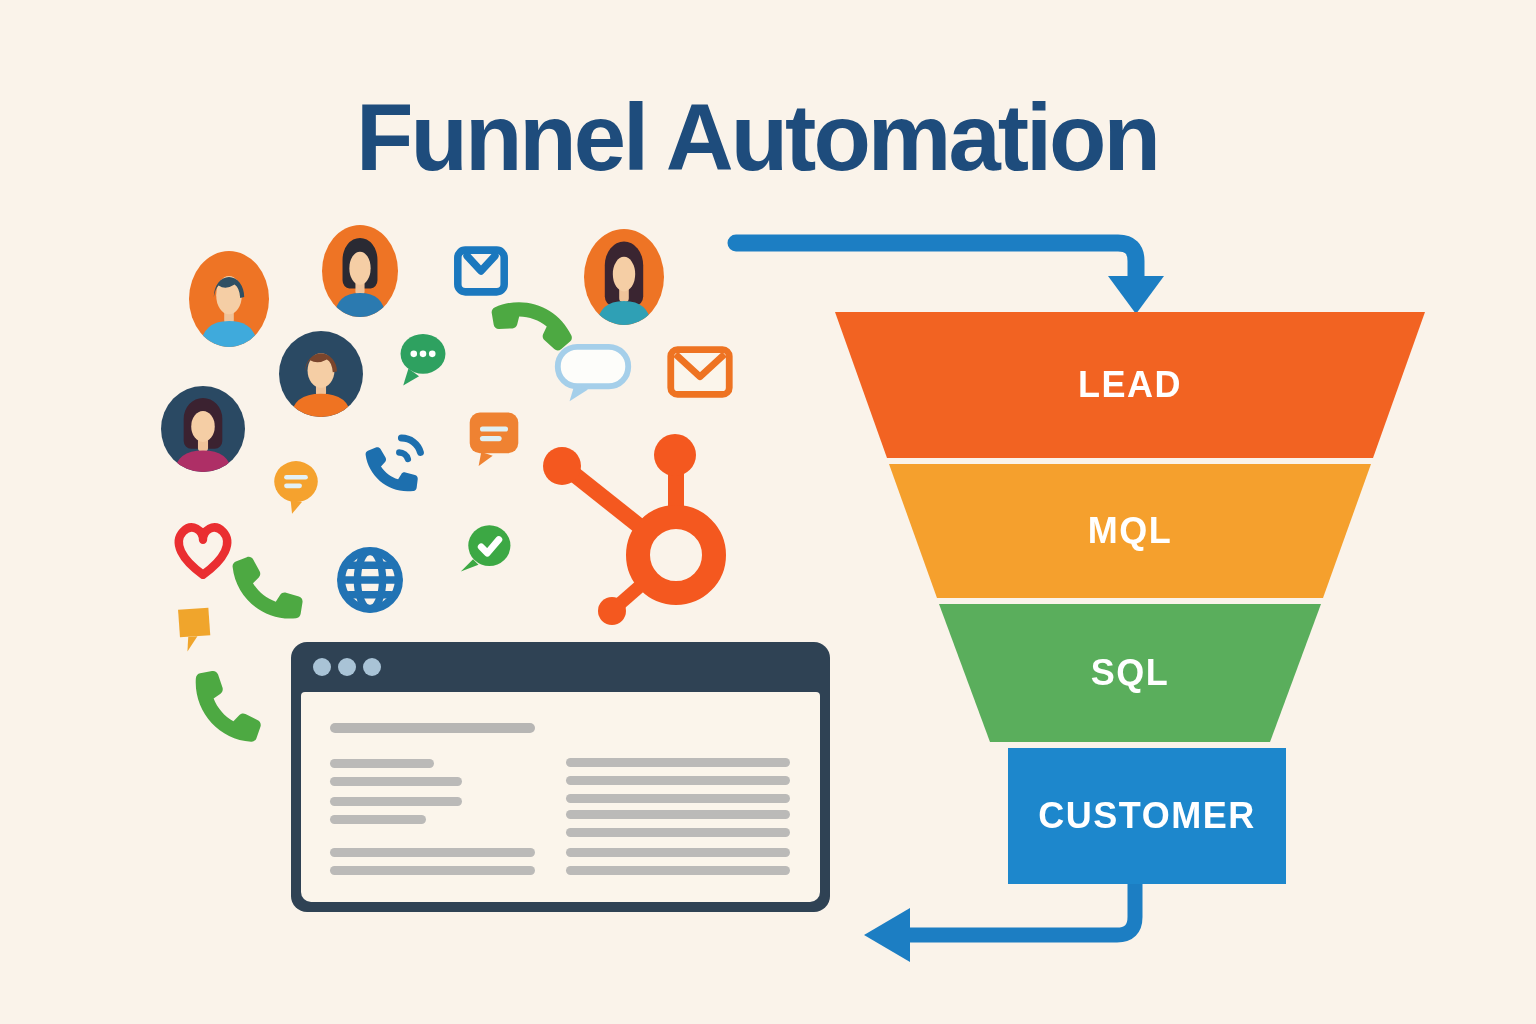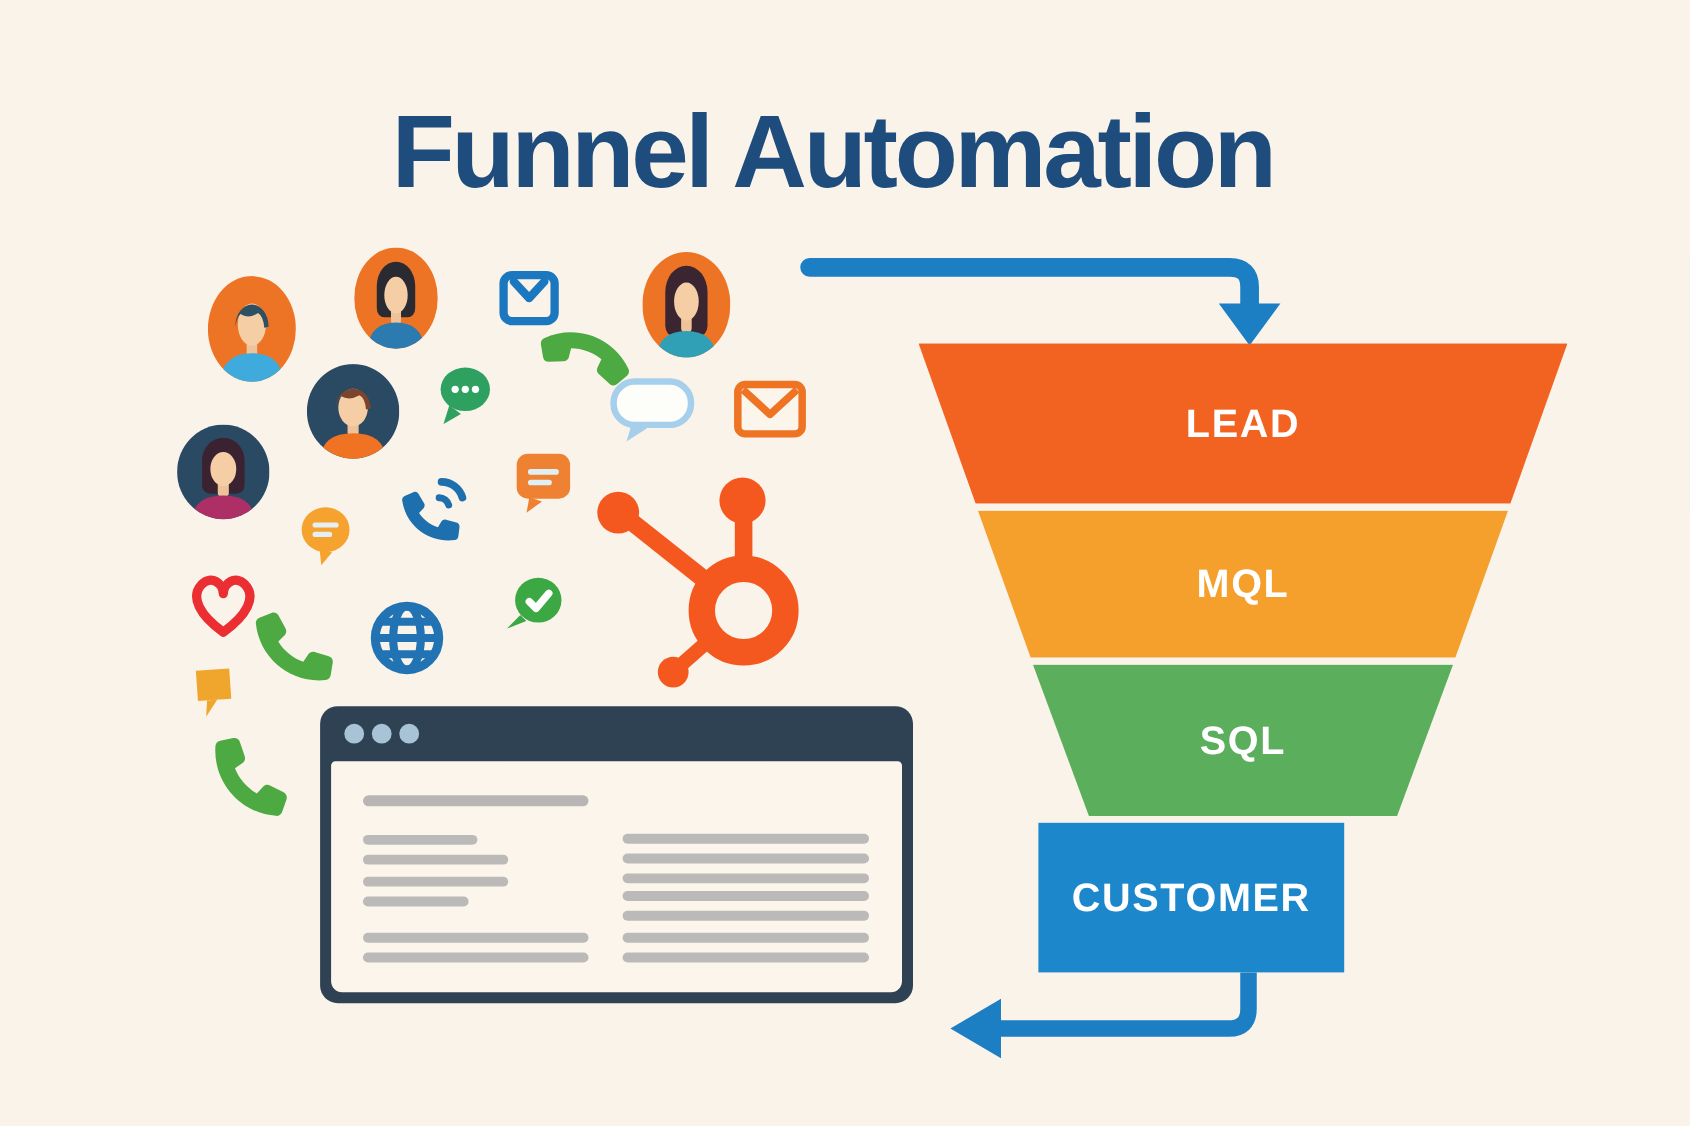--- a/index.html
+++ b/index.html
@@ -11,21 +11,21 @@
          font-size:94px;font-weight:bold;letter-spacing:-3px;color:#1E4C7C;margin-top:12px;}
   
   .funnel-stage{position:absolute;display:flex;align-items:center;justify-content:center;
                 color:#fff;font-weight:bold;font-size:36px;letter-spacing:1.5px;}
   .f-lead{left:835px;top:312px;width:590px;height:146px;background:#F26322;
           clip-path:polygon(0 0,590px 0,538px 146px,52px 146px);}
   .f-mql{left:889px;top:464px;width:482px;height:134px;background:#F5A02D;
          clip-path:polygon(0 0,482px 0,434px 134px,48px 134px);}
   .f-sql{left:939px;top:604px;width:382px;height:138px;background:#5AAE5C;
          clip-path:polygon(0 0,382px 0,331px 138px,51px 138px);}
-  .f-customer{left:944px;top:748px;width:278px;height:136px;background:#1D87CC;}
+  .f-customer{left:1008px;top:748px;width:278px;height:136px;background:#1D87CC;}
   
   .browser{position:absolute;left:291px;top:642px;width:539px;height:270px;
            background:#2F4254;border-radius:16px;}
   .browser .bar{position:absolute;left:0;top:0;width:100%;height:50px;display:flex;
                 align-items:center;gap:7px;padding-left:22px;box-sizing:border-box;}
   .browser .dot{width:18px;height:18px;border-radius:50%;background:#A9C3D6;}
   .browser .content{position:absolute;left:10px;top:50px;right:10px;bottom:10px;
                     background:#FBF5EB;border-radius:4px 4px 10px 10px;}
   .ph-line{position:absolute;height:9px;border-radius:5px;background:#BBBAB8;}
   .ph-line.head{height:10px;background:#B7B6B4;}

